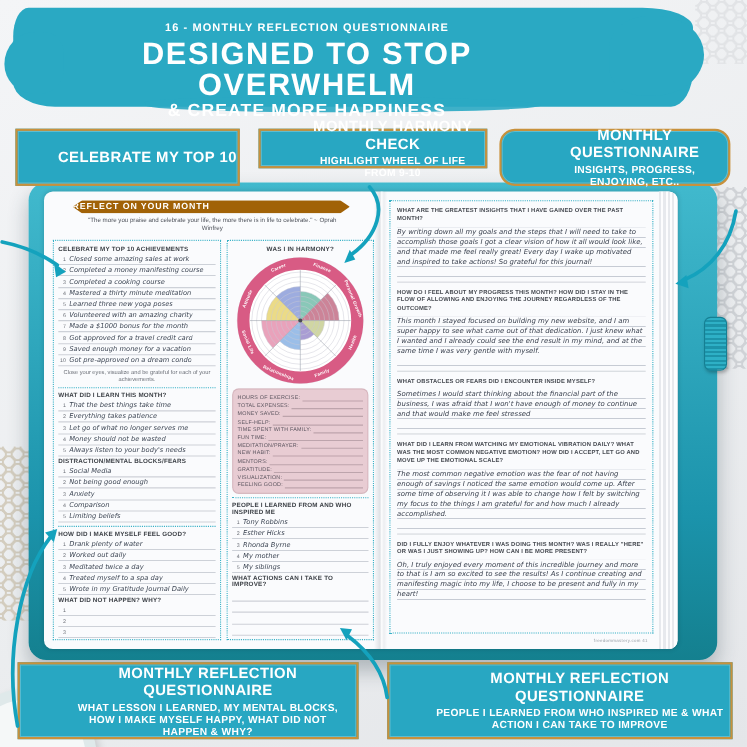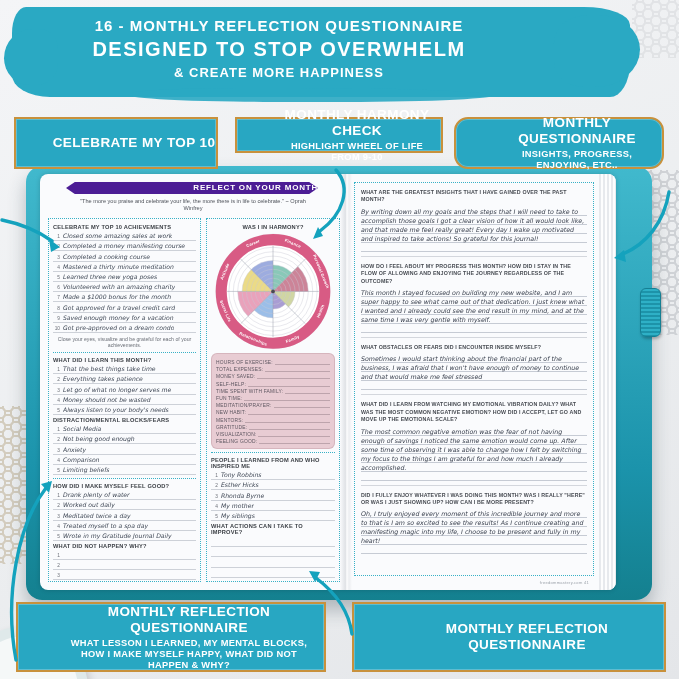--- a/index.html
+++ b/index.html
@@ -22,23 +22,23 @@
   
   .banner{position:absolute;left:12px;top:7px;width:618px;height:90px;background:#2aa9c3;
     border-radius:14px 46px 20px 38px / 26px 18px 34px 22px;}
   .banner .blob-r{position:absolute;right:-10px;top:8px;width:86px;height:72px;background:#2aa9c3;
     border-radius:45% 55% 60% 40%;}
   .banner .blob-l{position:absolute;left:-8px;top:22px;width:54px;height:56px;background:#2aa9c3;
     border-radius:60% 40% 45% 55%;}
   .banner .blob-b{position:absolute;left:120px;bottom:-5px;width:360px;height:14px;background:#2aa9c3;
     border-radius:40% 60% 50% 50%;opacity:.9;}
   .banner-text{position:absolute;left:28px;top:9px;width:478px;text-align:center;color:#ffffff;z-index:2;}
-  .bt1{font-size:15px;font-weight:bold;letter-spacing:1px;line-height:19px;}
-  .bt2{font-size:20px;font-weight:bold;letter-spacing:1.5px;line-height:28px;}
-  .bt3{font-size:13px;font-weight:bold;letter-spacing:1px;line-height:19px;}
+  .bt1{font-size:10px;font-weight:bold;letter-spacing:1px;line-height:19px;}
+  .bt2{font-size:28px;font-weight:bold;letter-spacing:1.5px;line-height:28px;}
+  .bt3{font-size:16px;font-weight:bold;letter-spacing:1px;line-height:19px;}
 
   
   .callout{position:absolute;background:#28a7c2;border:2px solid #c8913c;color:#fff;text-align:center;
     display:flex;flex-direction:column;justify-content:center;gap:2px;box-sizing:border-box;
     box-shadow:inset 0 0 0 1px rgba(255,255,255,.25);z-index:3;padding-left:36px;}
   .ct-big{font-size:13.5px;font-weight:bold;letter-spacing:.4px;line-height:16px;}
   .ct-small{font-size:9.3px;font-weight:bold;letter-spacing:.3px;line-height:11px;padding:0 6px;}
   .c1{left:14px;top:117px;width:204px;height:52px;}
   .c2{left:235px;top:117px;width:208px;height:36px;}
   .c3{left:454px;top:117px;width:210px;height:52px;border-radius:14px;}
@@ -55,22 +55,22 @@
     background:repeating-linear-gradient(90deg,#e7e9ed 0 2px,#fdfdfe 2px 4px);}
   .spine{position:absolute;left:300px;top:0;width:12px;height:100%;
     background:linear-gradient(90deg,rgba(70,80,95,0),rgba(70,80,95,.15) 45%,rgba(255,255,255,.55) 58%,rgba(70,80,95,.08) 75%,rgba(70,80,95,0));}
   .pen-loop{position:absolute;left:640px;top:288px;width:19px;height:47px;border-radius:6px;z-index:3;
     background:repeating-linear-gradient(180deg,#2eb0c6 0 2px,#1d93a9 2px 4px);
     border:1px solid #157f93;box-shadow:1px 2px 3px rgba(0,0,0,.25);}
 
   .pageL{position:absolute;left:0;top:0;width:306px;height:416px;}
   .pageR{position:absolute;left:312px;top:0;width:247px;height:416px;}
 
-  .ribbon{position:absolute;left:26px;top:8px;width:252px;height:12px;background:#4c1d95;color:#fff;
-    font-size:8px;font-weight:bold;letter-spacing:.8px;text-align:right;line-height:12.5px;
+  .ribbon{position:absolute;left:26px;top:8px;width:252px;height:12px;background:#a16207;color:#fff;
+    font-size:8px;font-weight:bold;letter-spacing:.8px;text-align:left;line-height:12.5px;
     clip-path:polygon(0 50%,3.5% 0,96.5% 0,100% 50%,96.5% 100%,3.5% 100%);}
   .quote{position:absolute;left:30px;top:24px;width:246px;font-size:5.6px;line-height:7px;color:#4e525a;text-align:center;}
 
   .cols{position:absolute;left:8px;top:44px;width:292px;height:364px;display:flex;gap:5px;box-sizing:border-box;}
   .col{border:1.6px dotted #38b1c6;padding:3px 4px;box-sizing:border-box;overflow:hidden;}
   .colL{width:153px;}
   .colR{flex:1;display:flex;flex-direction:column;}
 
   .sh{font-size:5.7px;font-weight:bold;color:#3c4046;letter-spacing:.2px;margin:2px 0 1px;}
   .sh.center{text-align:center;}
@@ -499,20 +499,21 @@
     </div>
   </div>
   <div class="pen-loop"></div>
 
   <div class="callout b1">
     <div class="ct-big">MONTHLY REFLECTION QUESTIONNAIRE</div>
     <div class="ct-small">WHAT LESSON I LEARNED, MY MENTAL BLOCKS, HOW I MAKE MYSELF HAPPY, WHAT DID NOT HAPPEN &amp; WHY?</div>
   </div>
   <div class="callout b2">
     <div class="ct-big">MONTHLY REFLECTION QUESTIONNAIRE</div>
+    <div class="ct-small">PEOPLE I LEARNED FROM WHO INSPIRED ME &amp; WHAT ACTION I CAN TAKE TO IMPROVE</div>
   </div>
 
   <svg class="arrows">
     <g stroke="#14a2bd" stroke-width="3.4" fill="none" stroke-linecap="round">
       <path d="M2,220 C22,224 38,231 52,241"></path>
       <path d="M336,170 C352,188 343,214 320,231"></path>
       <path d="M669,192 C664,223 646,244 623,254"></path>
       <path d="M16,660 C4,596 18,524 46,488"></path>
       <path d="M352,634 C349,612 336,593 316,578"></path>
     </g>

